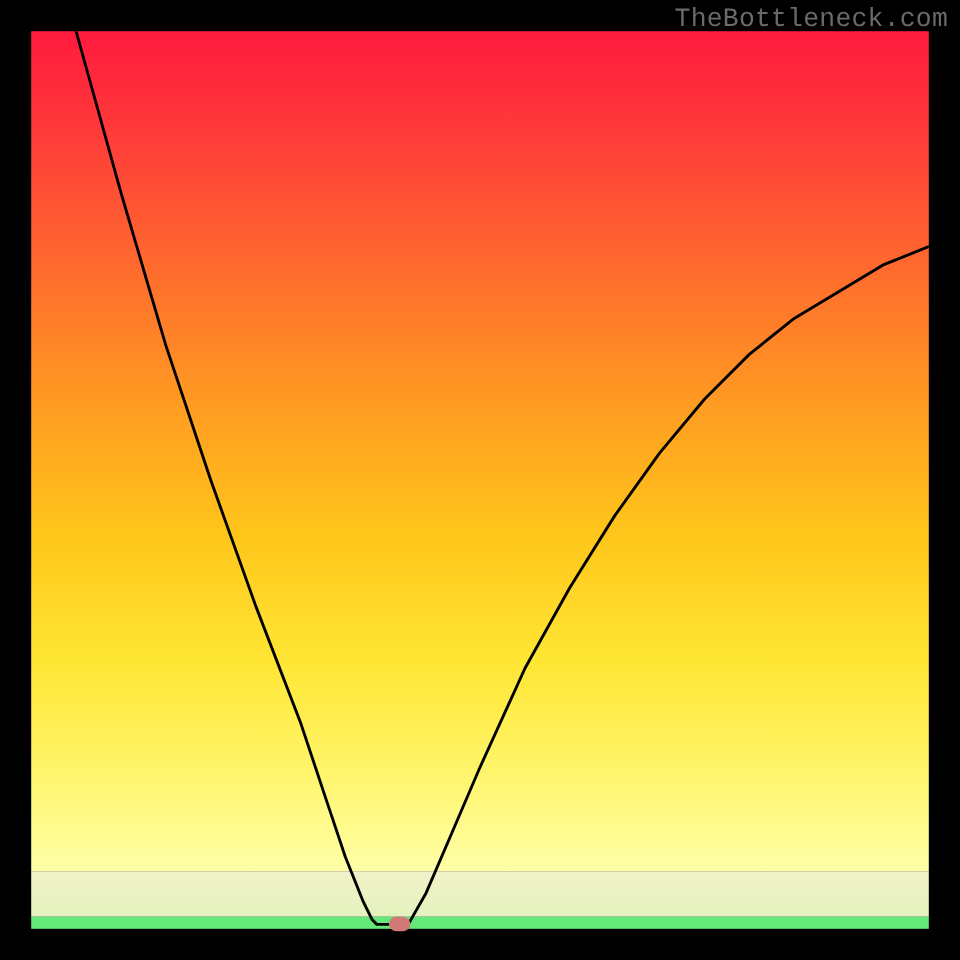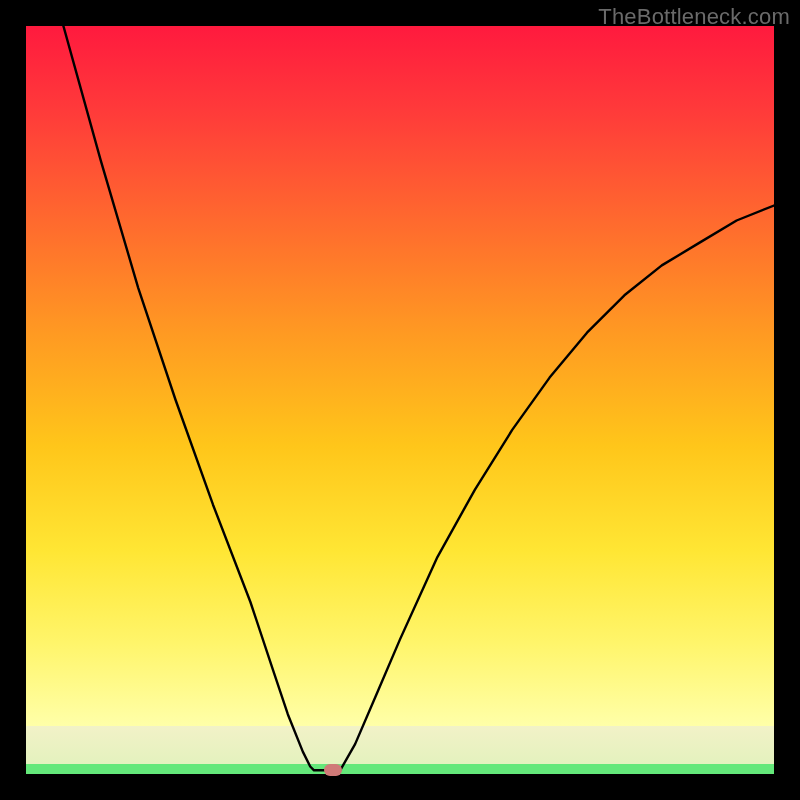--- a/index.html
+++ b/index.html
@@ -11,20 +11,21 @@
     overflow: hidden;
     font-family: Arial, Helvetica, sans-serif;
   }
   .frame {
     position: absolute;
     left: 0;
     top: 0;
     width: 800px;
     height: 800px;
     background: #000;
+    font-family: Liberation Mono, monospace;
   }
   .plot {
     position: absolute;
     left: 26px;
     top: 26px;
     width: 748px;
     height: 748px;
     
     background:
       linear-gradient(to bottom, #64e87a 0%, #64e87a 100%) 0 738px / 100% 10px no-repeat,

